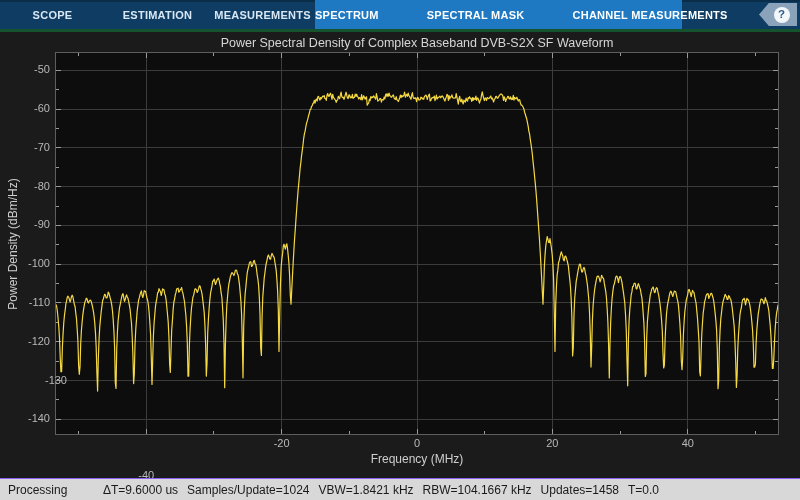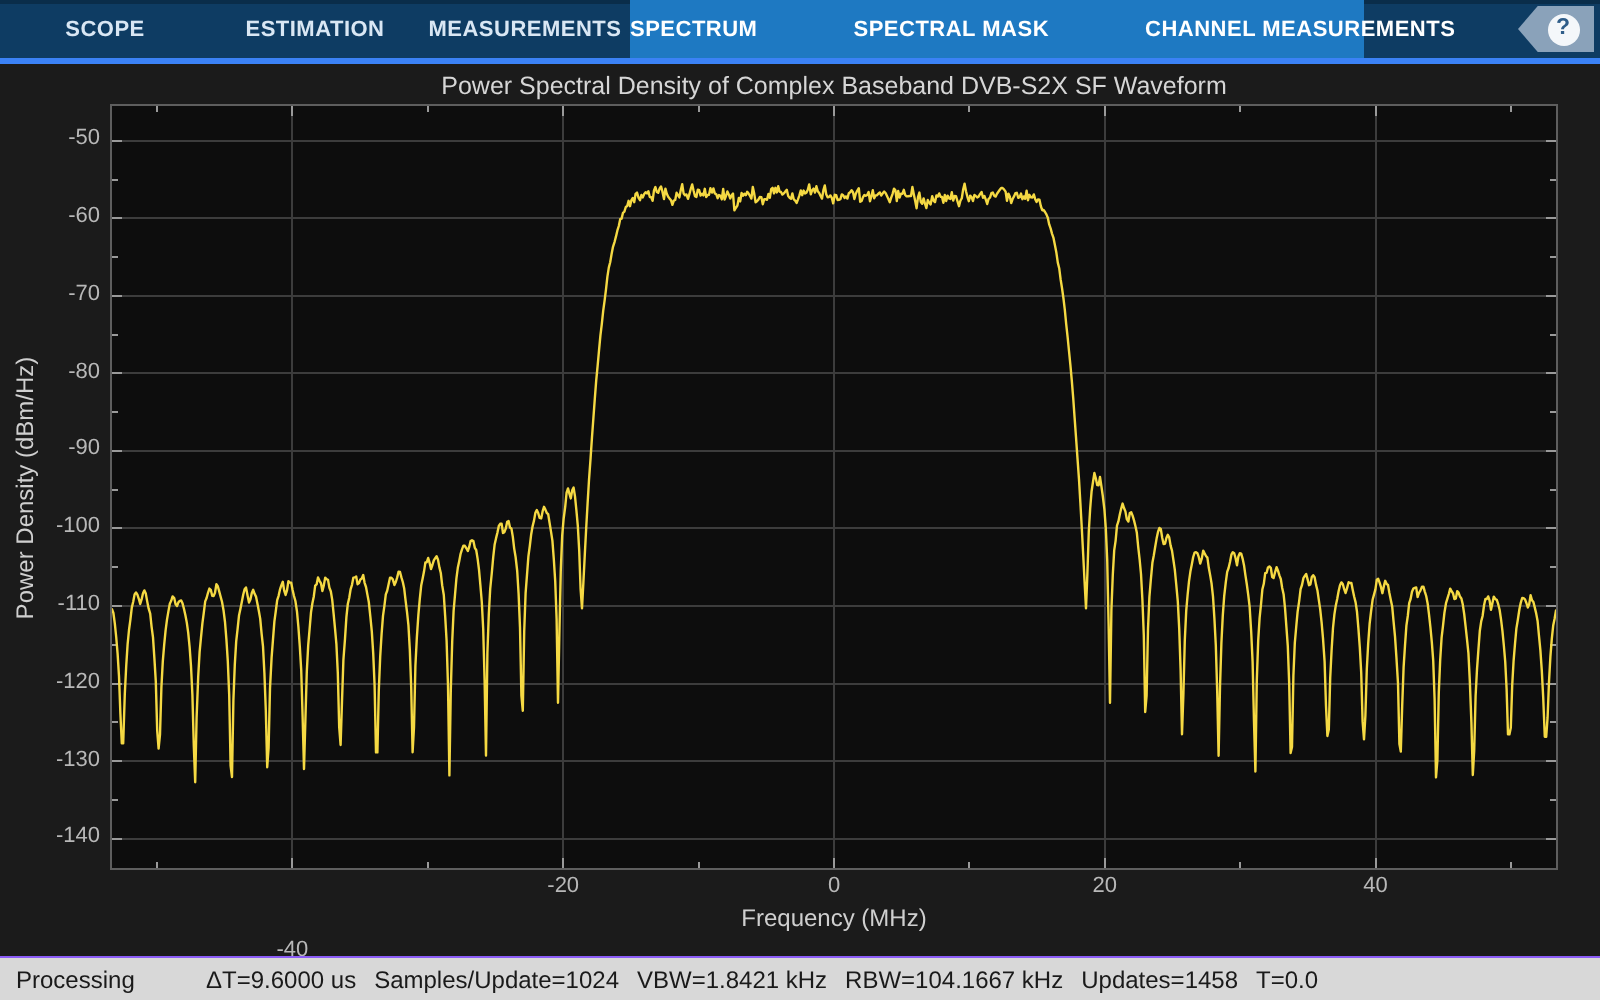--- a/index.html
+++ b/index.html
@@ -1,17 +1,17 @@
 <!DOCTYPE html>
 <html><head>
 <meta charset="utf-8">
 <style>
   html,body{margin:0;padding:0;background:#000;width:800px;height:500px;overflow:hidden;
     font-family:"Liberation Sans", sans-serif;-webkit-font-smoothing:antialiased;}
-  #app{position:relative;width:800px;height:500px;background:#3b82f6;}
+  #app{position:relative;width:800px;height:500px;background:#14532d;}
 
   
   .tabbar{position:absolute;left:0;top:0;width:800px;height:29px;background:#0e3c63;
     box-shadow:inset 0 2px 0 rgba(0,0,0,.25);}
   .tabgroup-left{position:absolute;left:0;top:0;width:315px;height:29px;display:flex;}
   .tabgroup-context{position:absolute;left:315px;top:0;width:367px;height:29px;display:flex;background:#1e79c2;gap:48px;}
   .tab{flex:1;display:flex;align-items:center;justify-content:center;color:#d9e7f4;
     font-size:11px;font-weight:600;letter-spacing:.25px;white-space:nowrap;cursor:default;}
   .tabgroup-context .tab{color:#ffffff;}
   .help-tag{position:absolute;right:3px;top:3px;width:38px;height:23px;background:#8aa2ba;
@@ -153,21 +153,21 @@
     </div>
     <div id="ylabels">
         <div class="ytick-label" style="top: 31.4415px;">-50</div>
         <div class="ytick-label" style="top: 70.2004px;">-60</div>
         <div class="ytick-label" style="top: 108.959px;">-70</div>
         <div class="ytick-label" style="top: 147.718px;">-80</div>
         <div class="ytick-label" style="top: 186.477px;">-90</div>
         <div class="ytick-label" style="top: 225.236px;">-100</div>
         <div class="ytick-label" style="top: 263.995px;">-110</div>
         <div class="ytick-label" style="top: 302.754px;">-120</div>
-        <div class="ytick-label" style="top: 341.513px;">-130</div>
+        <div class="ytick-label" style="top: 341.513px; margin-left: 17px;">-130</div>
         <div class="ytick-label" style="top: 380.272px;">-140</div>
       </div>
     <div id="xlabels">
         <div class="xtick-label" style="left: 116.233px; margin-top: 32px;">-40</div>
         <div class="xtick-label" style="left: 251.617px;">-20</div>
         <div class="xtick-label" style="left: 387px;">0</div>
         <div class="xtick-label" style="left: 522.383px;">20</div>
         <div class="xtick-label" style="left: 657.767px;">40</div>
       </div>
     <div class="x-axis-label">Frequency (MHz)</div>

